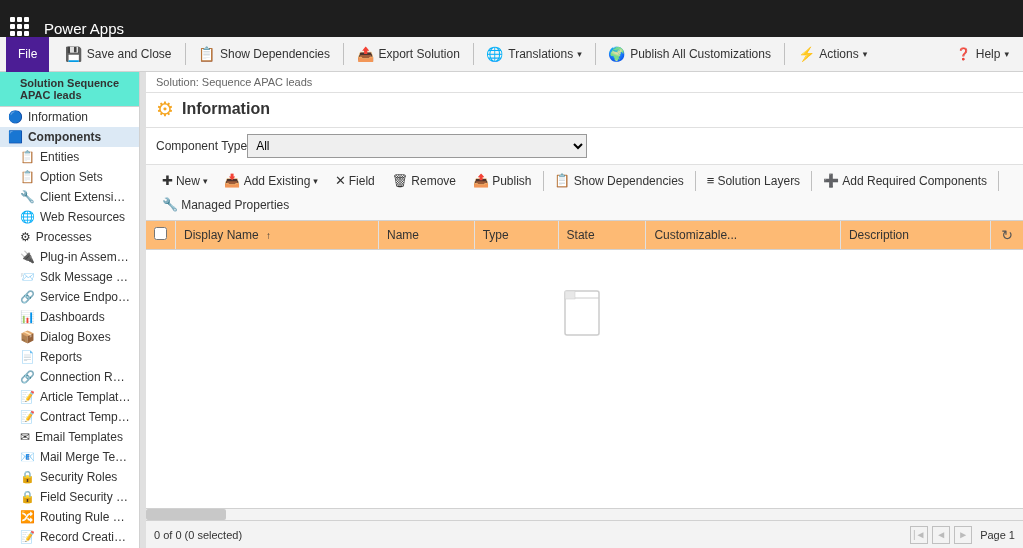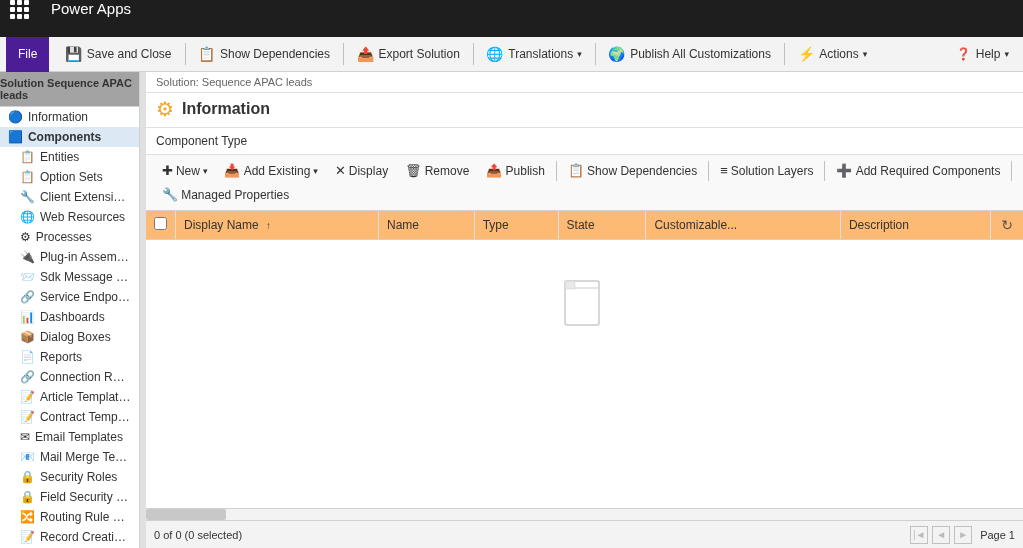--- a/index.html
+++ b/index.html
@@ -3,23 +3,23 @@
   <meta charset="utf-8">
   <style>
     * { box-sizing: border-box; margin: 0; padding: 0; }
     body { font-family: 'Segoe UI', Tahoma, Geneva, Verdana, sans-serif; font-size: 12px; background: #fff; overflow: hidden; }
 
     
     .top-bar {
       background: #1e1e1e;
       height: 37px;
       display: flex;
-      align-items: flex-start;
+      align-items: flex-end;
       padding: 0 10px;
-      gap: 21px;
+      gap: 14px;
     }
     .top-bar-grid-icon {
       width: 20px; height: 20px;
       display: grid;
       grid-template-columns: repeat(3, 5px);
       grid-template-rows: repeat(3, 5px);
       gap: 2px;
       cursor: pointer;
     }
     .top-bar-grid-icon span {
@@ -89,22 +89,22 @@
     
     .sidebar {
       width: 140px;
       min-width: 140px;
       background: #fff;
       border-right: 1px solid #d1d1d1;
       overflow-y: auto;
       overflow-x: hidden;
     }
     .sidebar-solution-title {
-      background: #a3a3a3;
-      padding: 5px 0;
+      background: #5eead4;
+      padding: 5px 20px;
       font-weight: 600;
       font-size: 11px;
       color: #333;
       border-bottom: 1px solid #d1d1d1;
     }
     .sidebar-item {
       display: flex;
       align-items: center;
       gap: 5px;
       padding: 3px 8px;
@@ -462,38 +462,48 @@
       <span>Solution: Sequence APAC leads</span>
     </div>
 
     <div class="page-header">
       <span class="page-header-icon">⚙</span>
       <span class="page-header-title">Information</span>
     </div>
 
     <div class="component-type-bar">
       <label class="component-type-label">Component Type</label>
+      <select class="component-type-select">
+        <option>All</option>
+        <option>Entities</option>
+        <option>Option Sets</option>
+        <option>Web Resources</option>
+        <option>Processes</option>
+        <option>Plug-in Assemblies</option>
+        <option>Dashboards</option>
+        <option>Reports</option>
+      </select>
     </div>
 
     <div class="action-toolbar">
       <button class="action-btn">
         <span class="icon">✚</span>
         <span>New</span>
         <span class="dropdown-arrow">▾</span>
       </button>
 
       <button class="action-btn">
         <span class="icon">📥</span>
         <span>Add Existing</span>
         <span class="dropdown-arrow">▾</span>
       </button>
 
       <button class="action-btn">
         <span class="icon">✕</span>
-        <span>Display</span>
+        <span>Field</span>
       </button>
 
       <button class="action-btn">
         <span class="icon">🗑</span>
         <span>Remove</span>
       </button>
 
       <button class="action-btn">
         <span class="icon">📤</span>
         <span>Publish</span>

